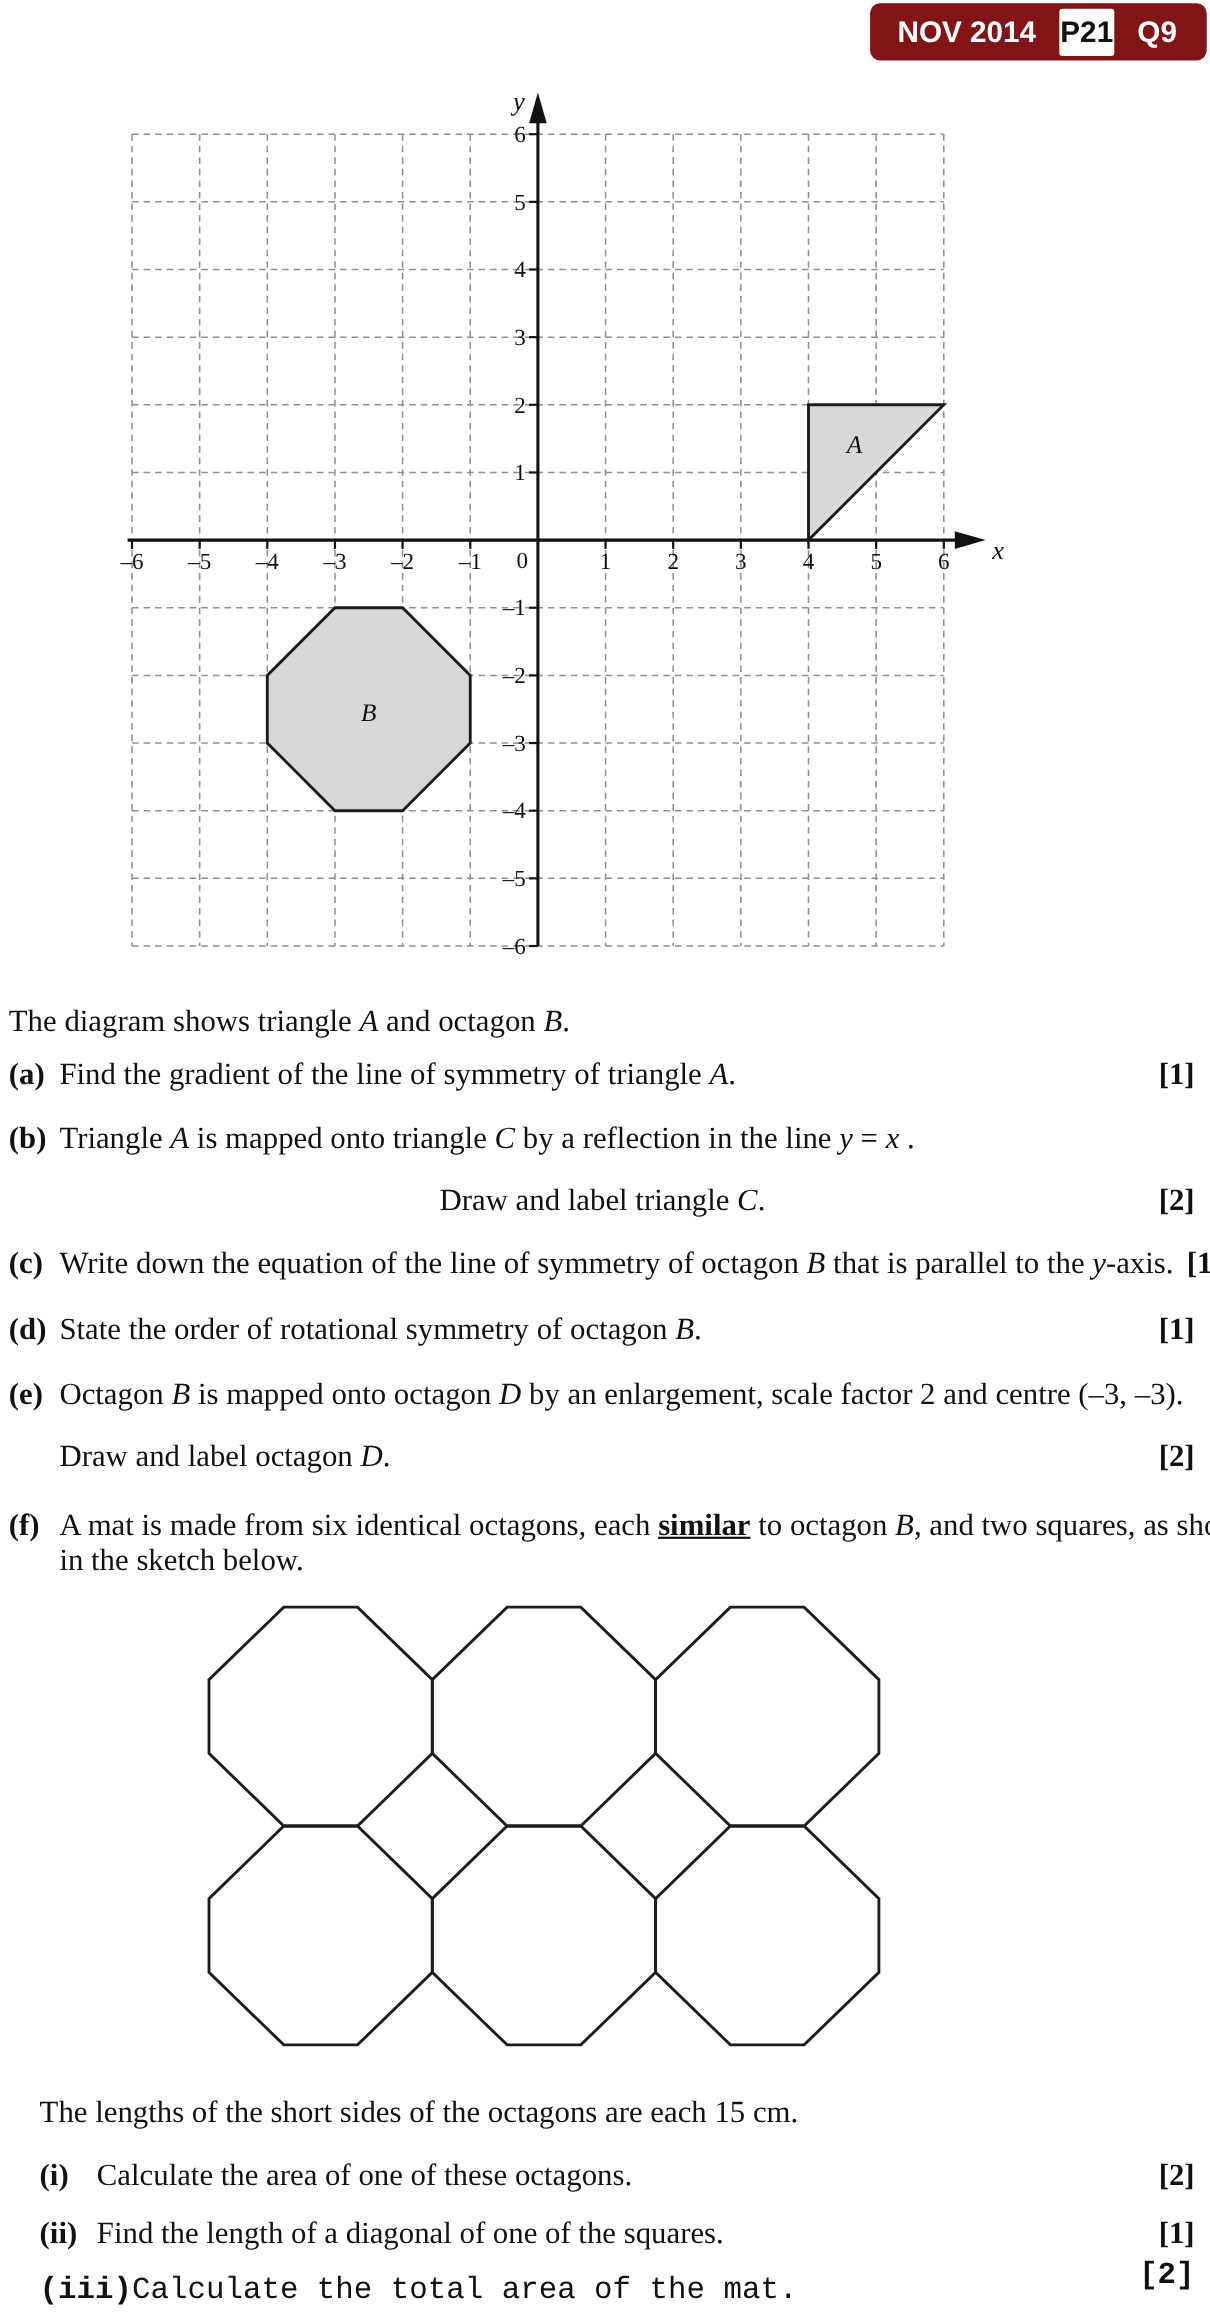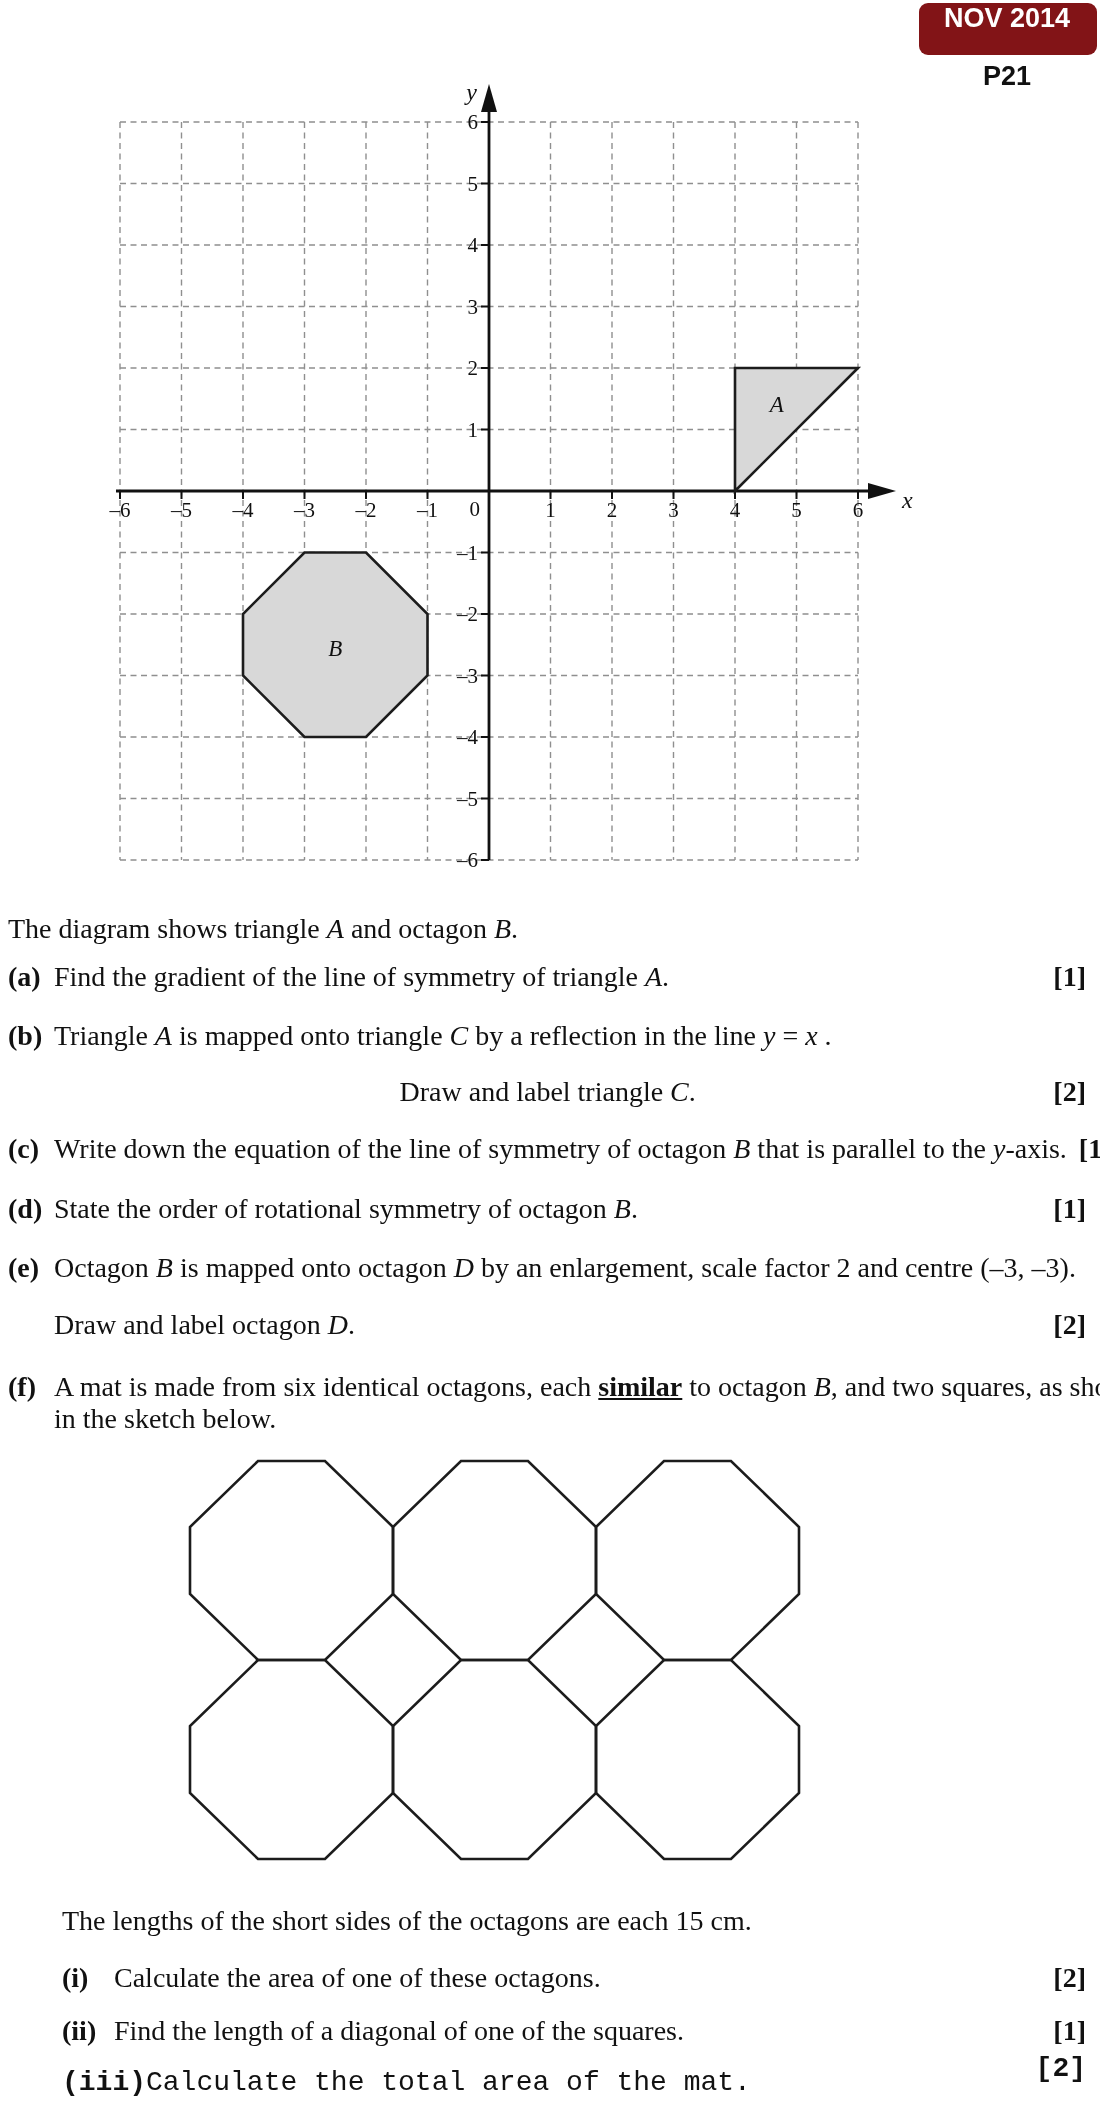--- a/index.html
+++ b/index.html
@@ -2,41 +2,41 @@
 <html><head>
 <meta charset="utf-8">
 <style>
   html,body{margin:0;padding:0;background:#ffffff;}
   .page{position:relative;width:1100px;height:2103px;background:#ffffff;overflow:hidden;
         font-family:"Liberation Serif",serif;color:#111;}
   
   .badge{position:absolute;top:3px;right:3px;height:52px;display:flex;align-items:center;
          gap:21px;padding:0 27px 0 25px;border-radius:9px;
          font-family:"Liberation Sans",sans-serif;font-weight:bold;font-size:27px;}
-  .badge .pbox{padding:6px 15px;border-radius:3px;}
+  .badge .pbox{padding:6px 1px;border-radius:3px;}
   
   .row{position:absolute;left:8px;right:14px;display:flex;align-items:baseline;
        font-size:28px;line-height:30px;white-space:nowrap;}
-  .row.sub{left:62px;}
+  .row.sub{left:36px;}
   .row .marker{flex:0 0 46px;font-weight:bold;}
   .row.sub .marker{flex:0 0 52px;}
   .row .text{flex:1 1 auto;}
   .row .mark{flex:0 0 auto;font-weight:bold;margin-left:12px;}
   .i{font-style:italic;}
   .b{font-weight:bold;text-decoration:underline;}
   svg{position:absolute;overflow:visible;}
   #graph-svg{left:60px;top:70px;width:860px;height:810px;}
   #mat-svg{left:187px;top:1458px;width:615px;height:404px;}
 </style>
 </head>
 <body>
 
 <div class="page">
 
-  <div class="badge" style="background: rgb(130, 20, 23); color: rgb(255, 255, 255); flex-direction: column;">
+  <div class="badge" style="background: rgb(130, 20, 23); color: rgb(255, 255, 255);">
     <span>NOV 2014</span>
     <span class="pbox" style="background: rgb(255, 255, 255); color: rgb(17, 17, 17);">P21</span>
     <span>Q9</span>
   </div>
 
   <svg id="graph-svg" viewBox="0 0 860 810">
       <g>
         <line x1="60" y1="52" x2="60" y2="790" stroke="#8f8f8f" stroke-width="1.4" stroke-dasharray="6 4.5"></line>
         <line x1="60" y1="790" x2="798" y2="790" stroke="#8f8f8f" stroke-width="1.4" stroke-dasharray="6 4.5"></line>
         <line x1="121.5" y1="52" x2="121.5" y2="790" stroke="#8f8f8f" stroke-width="1.4" stroke-dasharray="6 4.5"></line>

